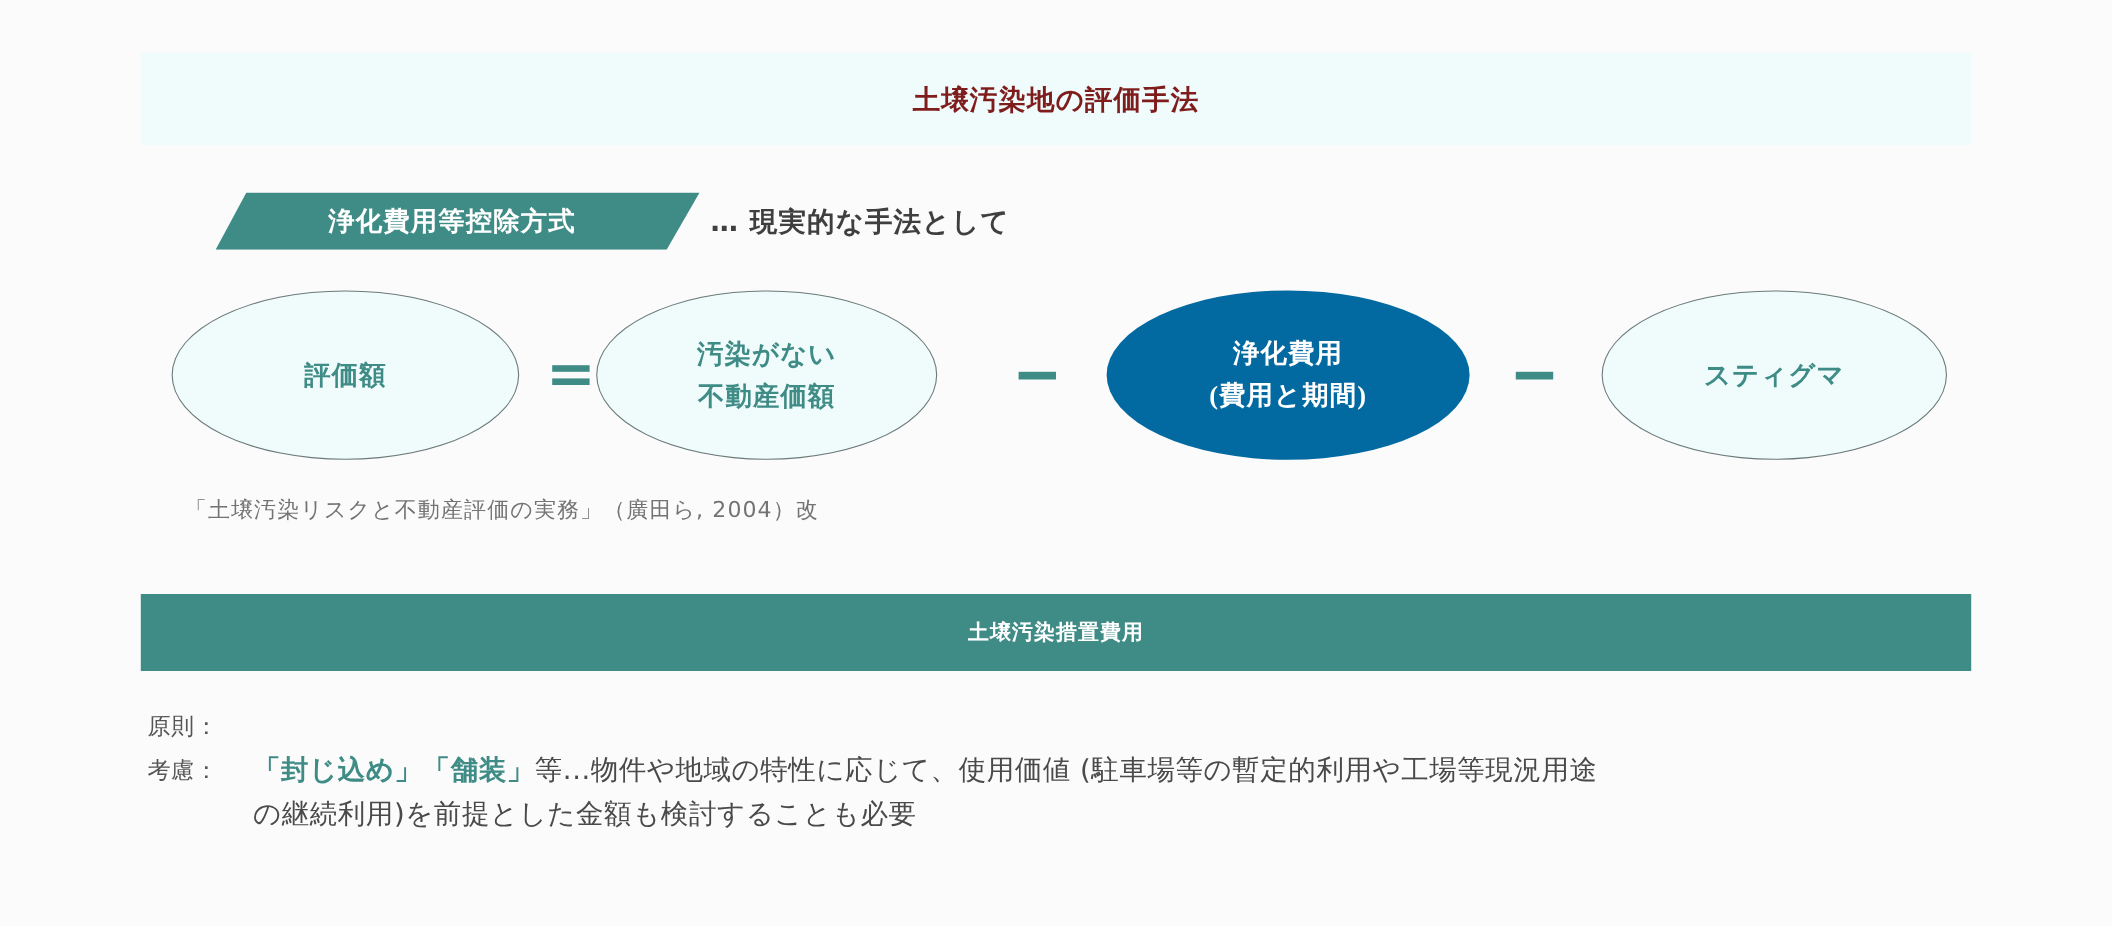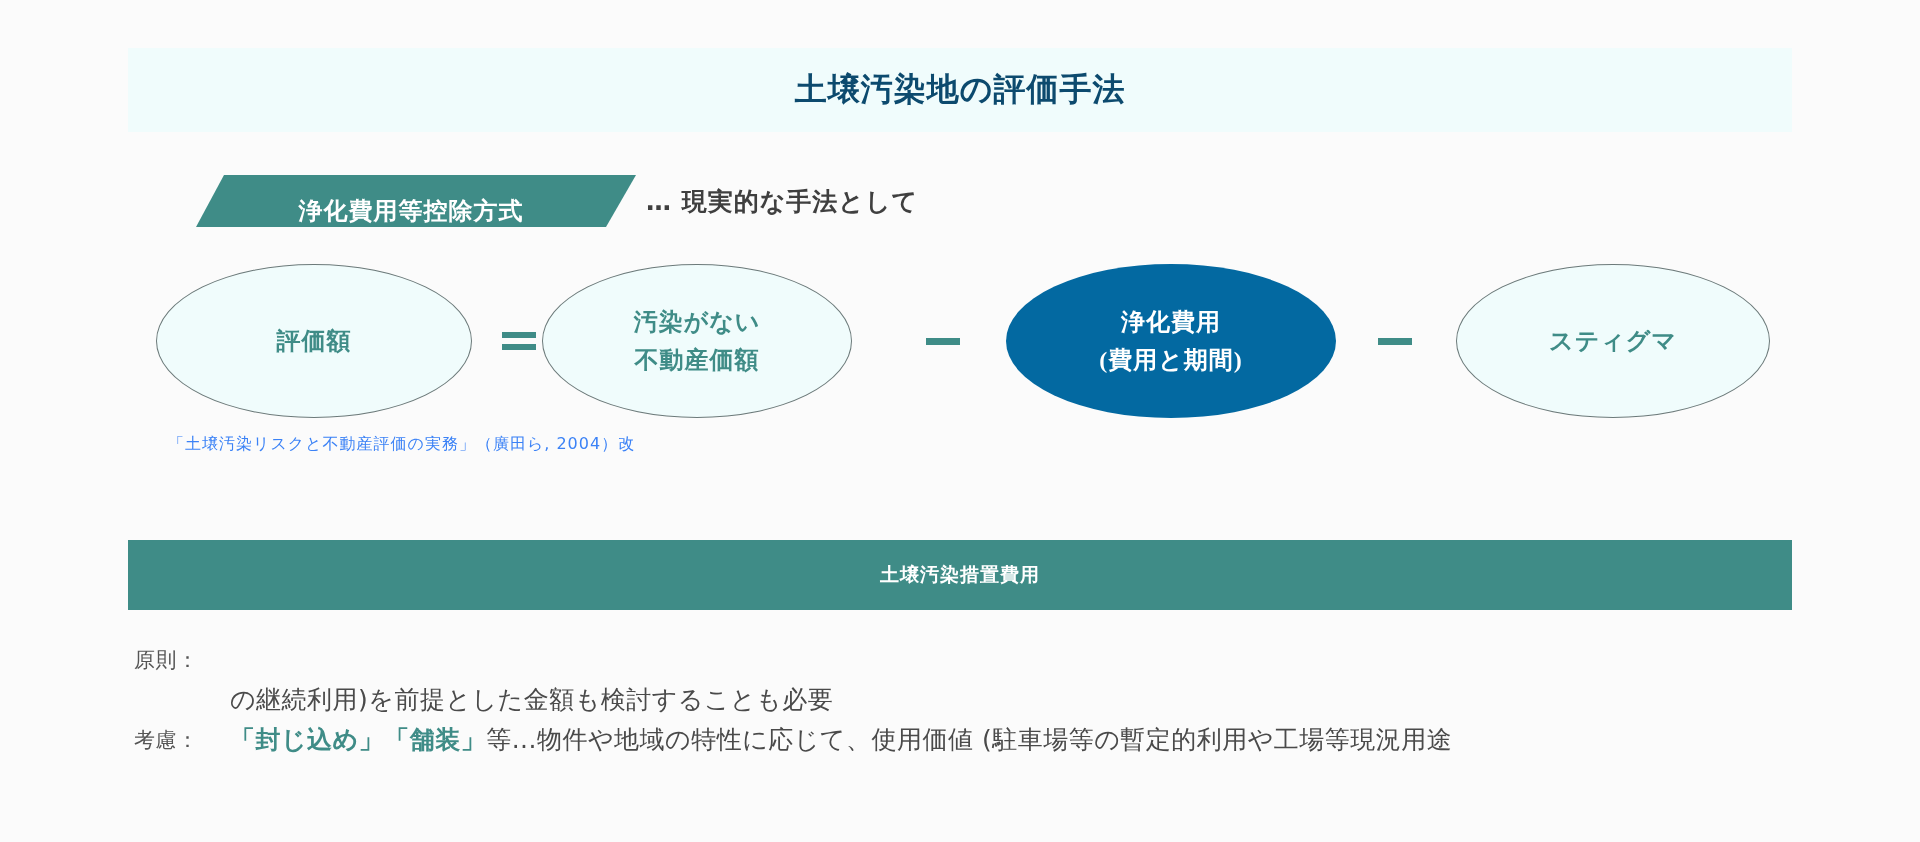--- a/index.html
+++ b/index.html
@@ -22,39 +22,39 @@
     left: 128px;
     top: 48px;
     width: 1664px;
     height: 84px;
     background: #f0fcfc;
     display: flex;
     align-items: center;
     justify-content: center;
   }
   .title-band .title {
-    font-size: 32px;
-    font-weight: bold;
-    color: #0c4a6e;
+    font-size: 25px;
+    font-weight: bold;
+    color: #7f1d1d;
     letter-spacing: 1px;
   }
   .method-row {
     position: absolute;
     left: 196px;
     top: 174px;
     height: 54px;
     display: flex;
     align-items: center;
   }
   .method-tag {
     position: relative;
     width: 440px;
     height: 52px;
     display: flex;
-    align-items: flex-end;
+    align-items: center;
     justify-content: center;
   }
   .method-tag svg {
     position: absolute;
     left: 0; top: 0;
   }
   .method-tag .label {
     position: relative;
     color: #ffffff;
     font-weight: bold;
@@ -106,23 +106,23 @@
   }
   .op-minus {
     position: absolute;
     width: 34px;
     height: 7px;
     background: #3f8c87;
   }
   .citation {
     position: absolute;
     left: 168px;
-    top: 434px;
-    font-size: 16px;
-    color: #3b82f6;
+    top: 450px;
+    font-size: 20px;
+    color: #737373;
     letter-spacing: 1px;
   }
   .section-band {
     position: absolute;
     left: 128px;
     top: 540px;
     width: 1664px;
     height: 70px;
     background: #3f8c87;
     display: flex;
@@ -215,24 +215,24 @@
   <div class="citation">「土壌汚染リスクと不動産評価の実務」（廣田ら, 2004）改</div>
 
   <div class="section-band">
     <span class="label">土壌汚染措置費用</span>
   </div>
 
   <div class="notes">
     <div class="note-line">
       <span class="note-key">原則：</span>
     </div>
-    <div class="note-line indent">
-      <span>の継続利用)を前提とした金額も検討することも必要</span>
-    </div>
     <div class="note-line">
       <span class="note-key">考慮：</span>
       <span class="hl">「封じ込め」</span>
       <span class="hl">「舗装」</span>
       <span>等...物件や地域の特性に応じて、使用価値 (駐車場等の暫定的利用や工場等現況用途</span>
     </div>
+    <div class="note-line indent">
+      <span>の継続利用)を前提とした金額も検討することも必要</span>
+    </div>
   </div>
 
 </div>
 
 </body></html>

